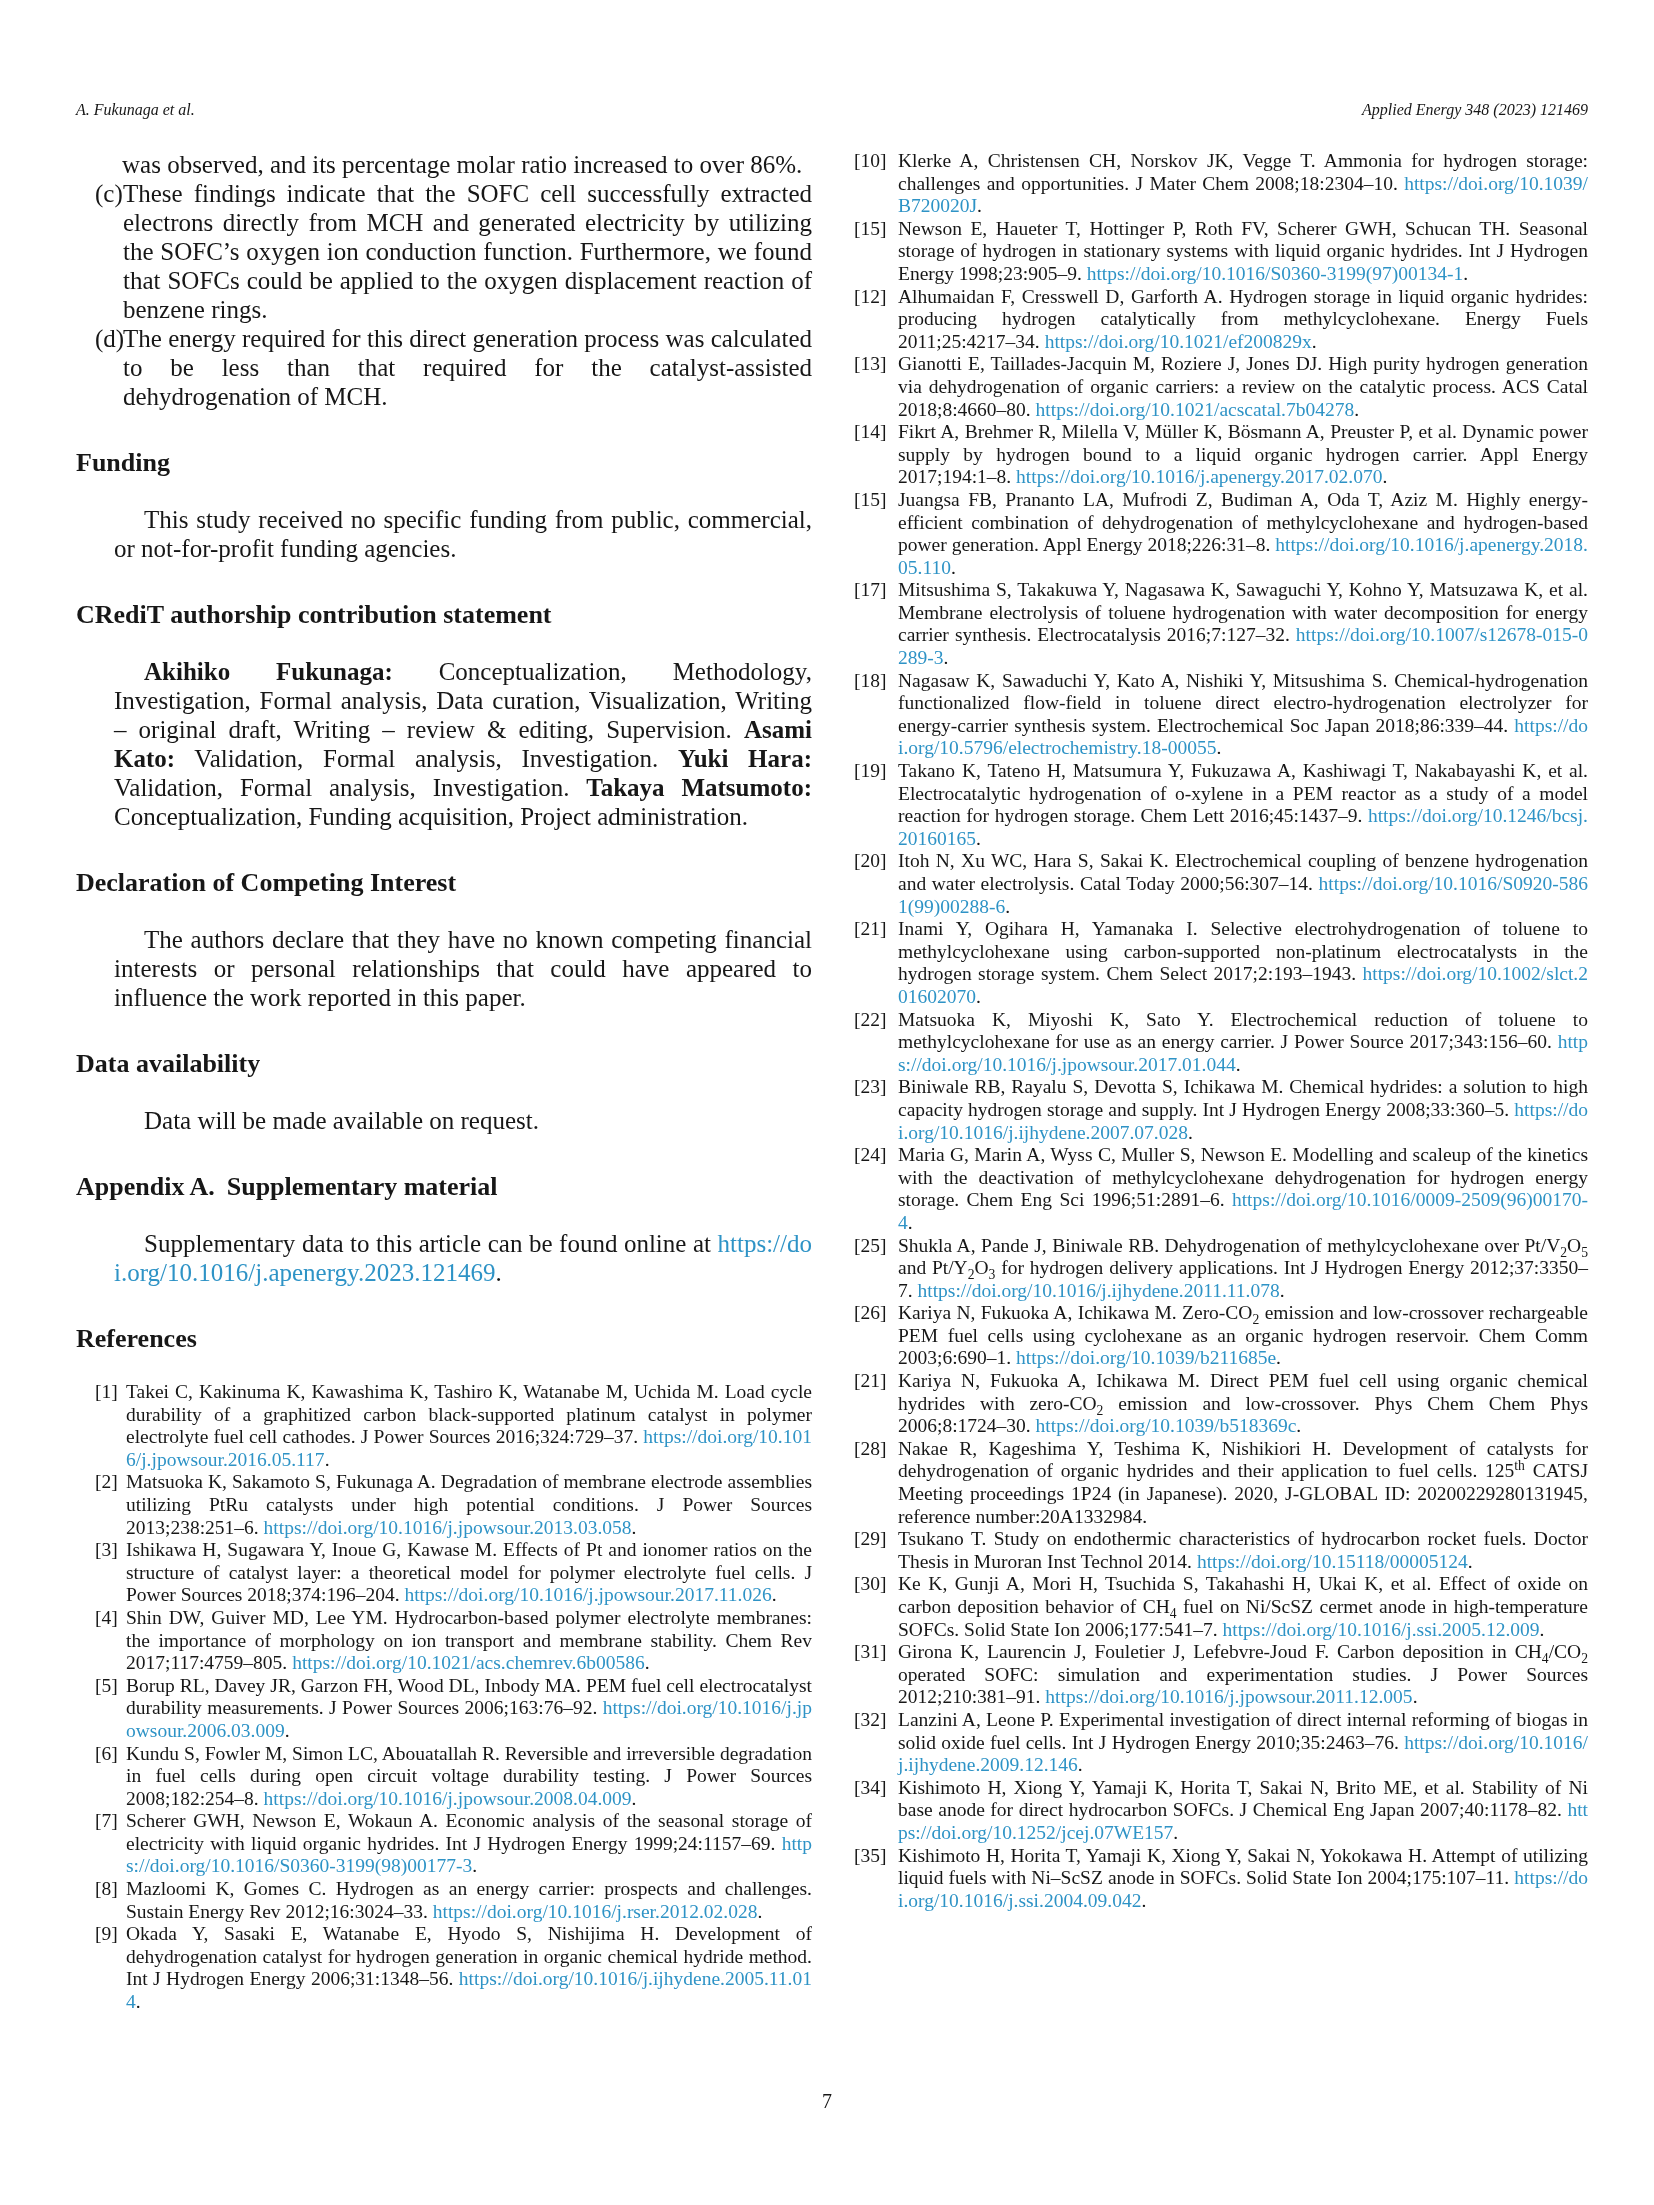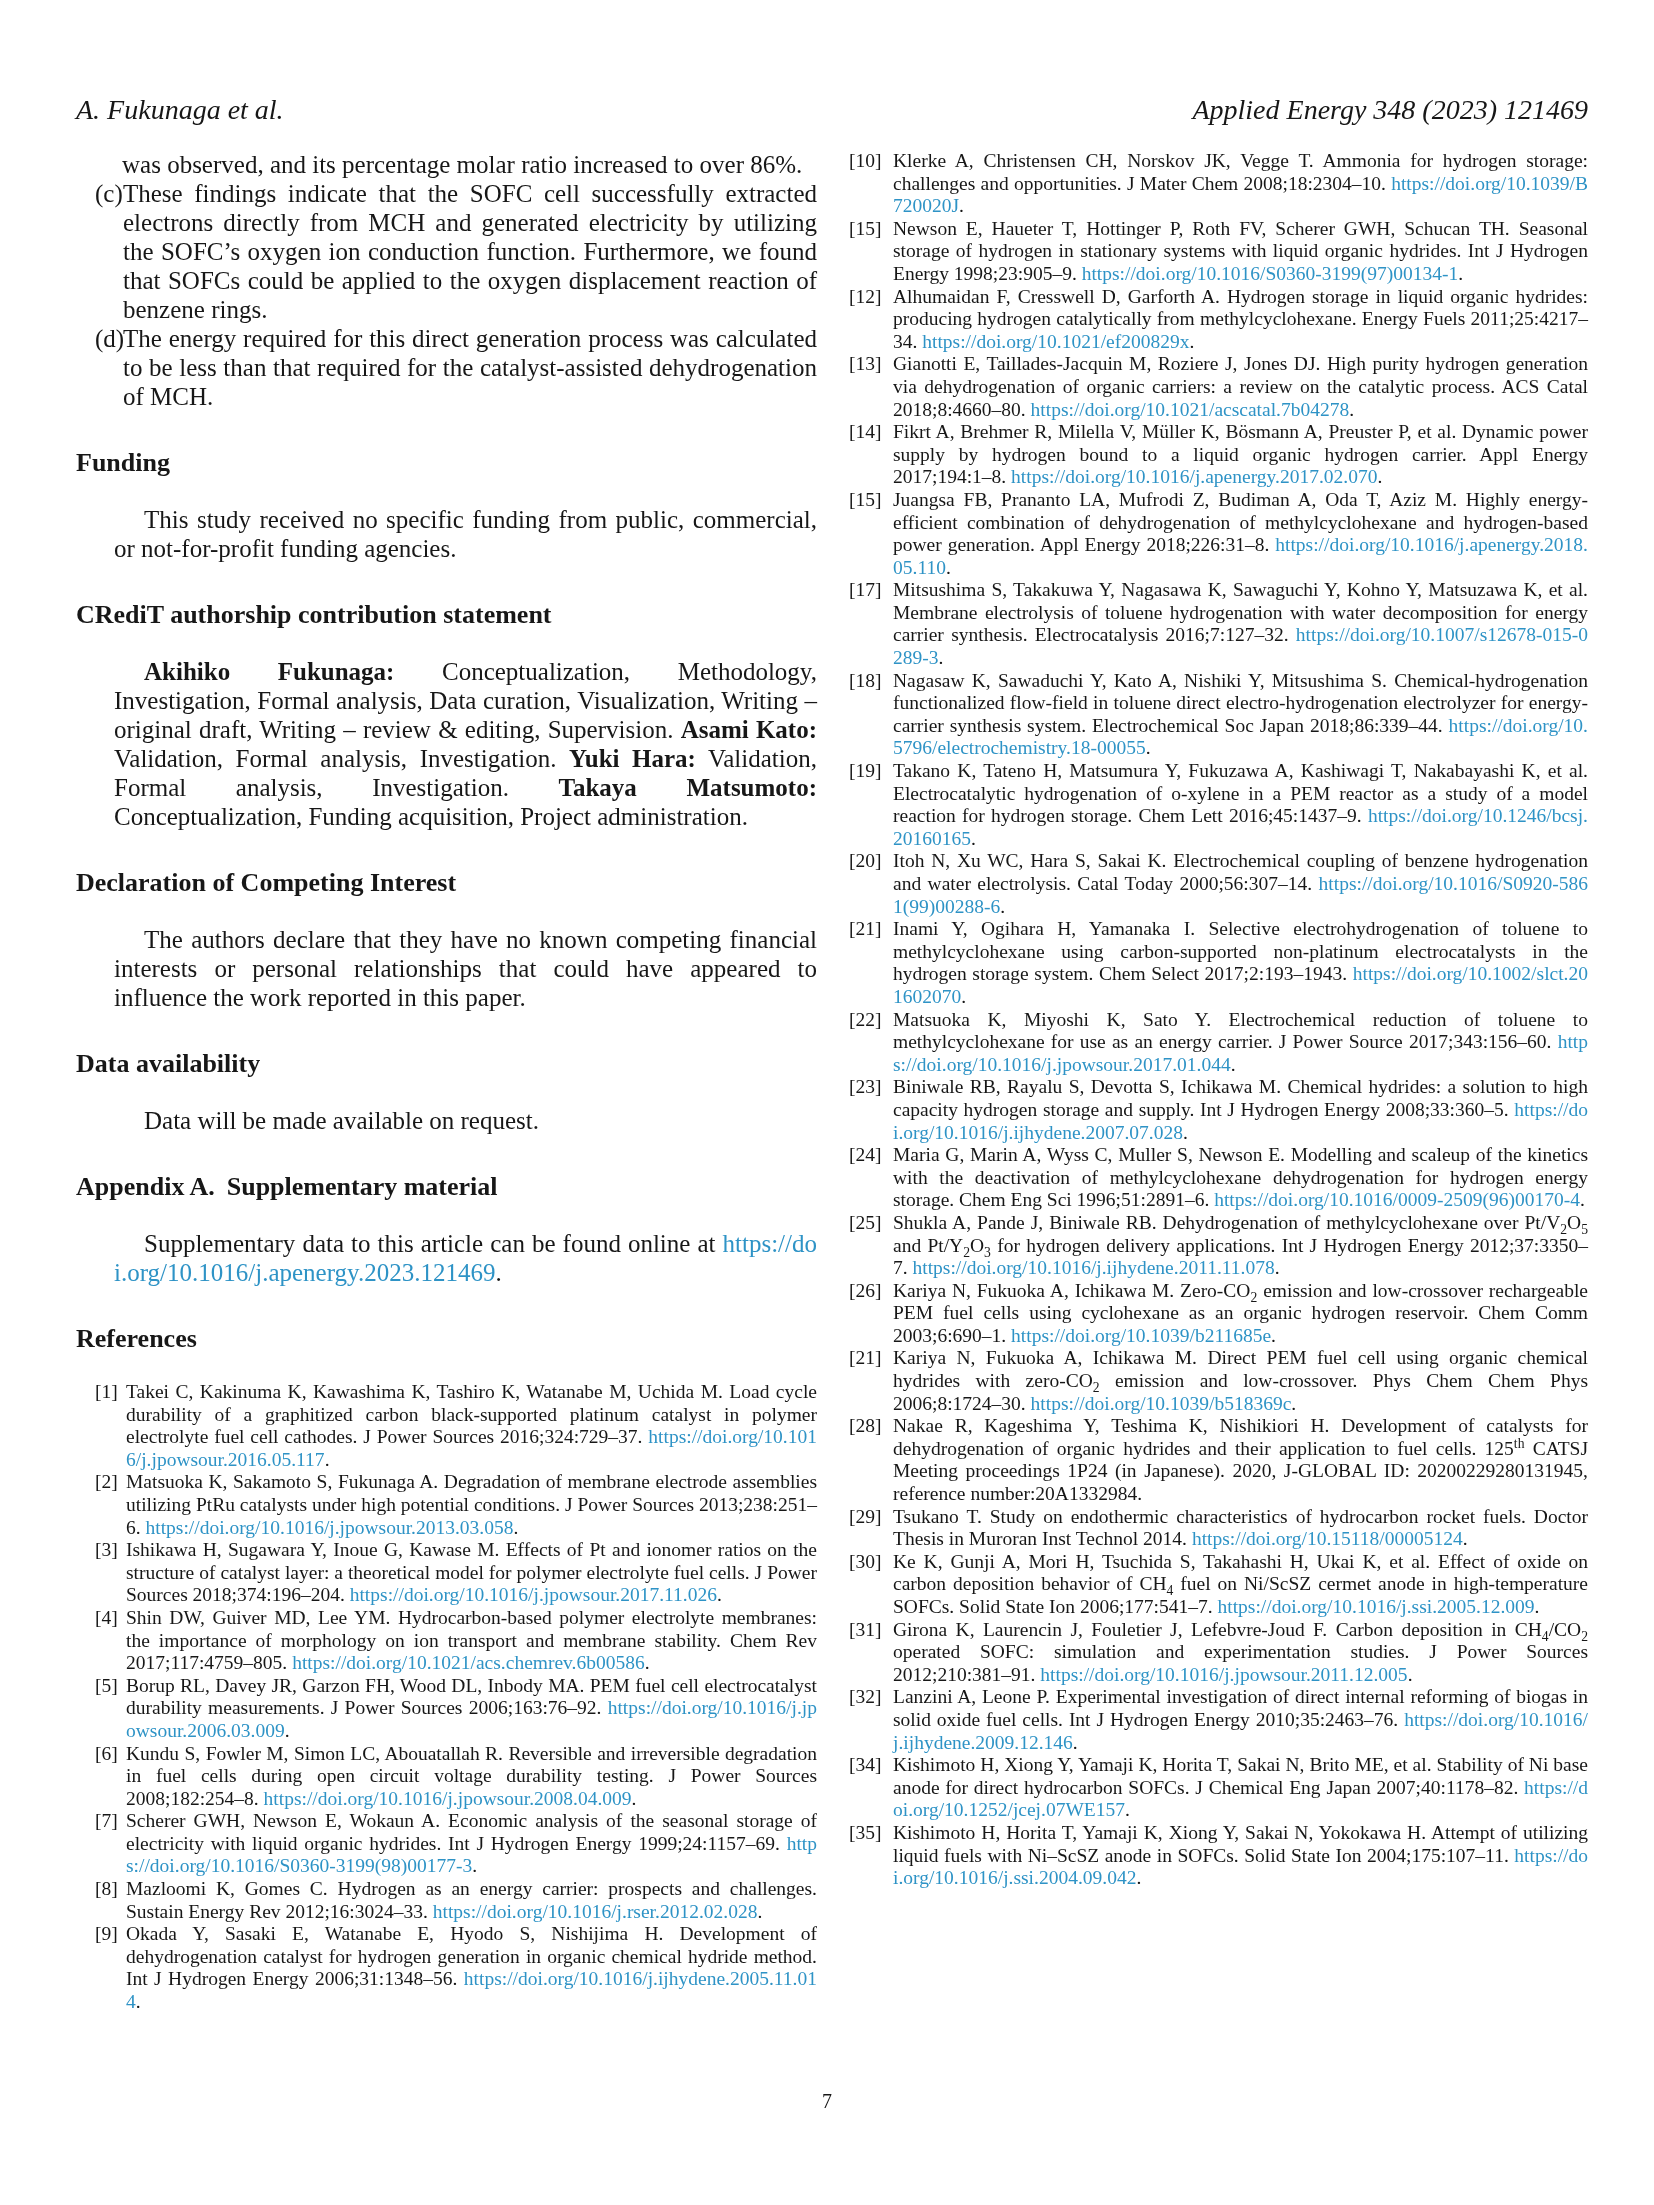--- a/index.html
+++ b/index.html
@@ -3,22 +3,22 @@
 <meta charset="utf-8">
 <style>
   html,body{margin:0;padding:0;}
   body{
     width:1654px;height:2205px;position:relative;overflow:hidden;
     background:#ffffff;color:#171717;
     font-family:"Liberation Serif", serif;
   }
   .page-inner{position:absolute;left:76px;top:98px;width:1512px;}
   .head-row{display:flex;justify-content:space-between;align-items:baseline;
-    font-style:italic;font-size:28px;line-height:24px;}
-  .cols{display:flex;gap:30px;margin-top:28px;}
+    font-style:italic;font-size:16px;line-height:24px;}
+  .cols{display:flex;gap:40px;margin-top:28px;}
   .col{width:743px;box-sizing:border-box;}
   .body-text{font-size:25px;line-height:29px;text-align:justify;margin:0;}
   .cont{margin-left:46px;}
   .list-item{display:flex;}
   .li-label{flex:none;width:47px;padding-left:19px;box-sizing:border-box;
     font-size:25px;line-height:29px;}
   .li-text{flex:1;font-size:25px;line-height:29px;text-align:justify;}
   h2.section{font-size:26px;line-height:30px;font-weight:bold;margin:37px 0 27px 0;}
   .indent{text-indent:30px;margin-left:38px;}
   .apx-gap{display:inline-block;width:12px;}

